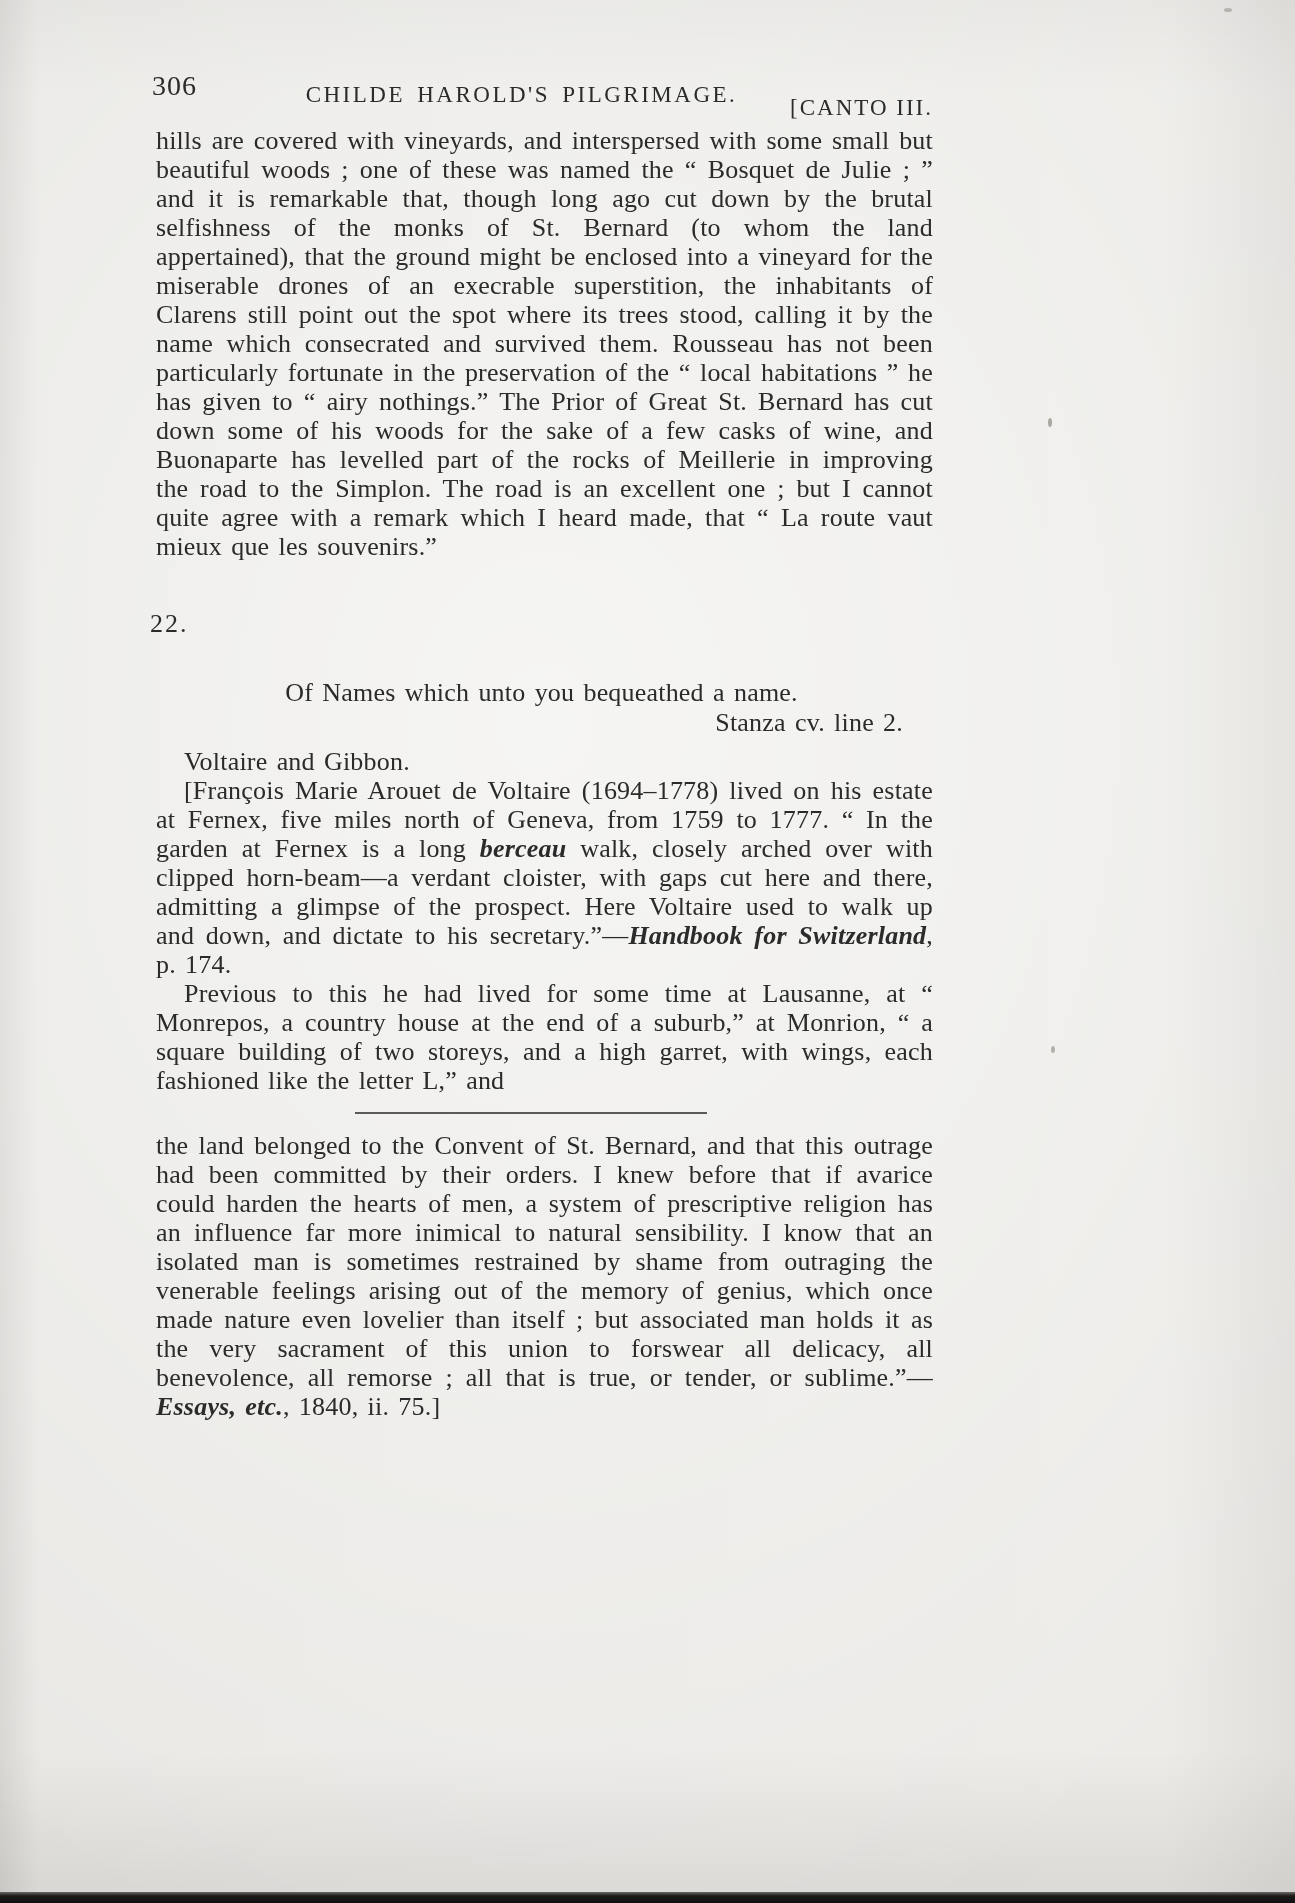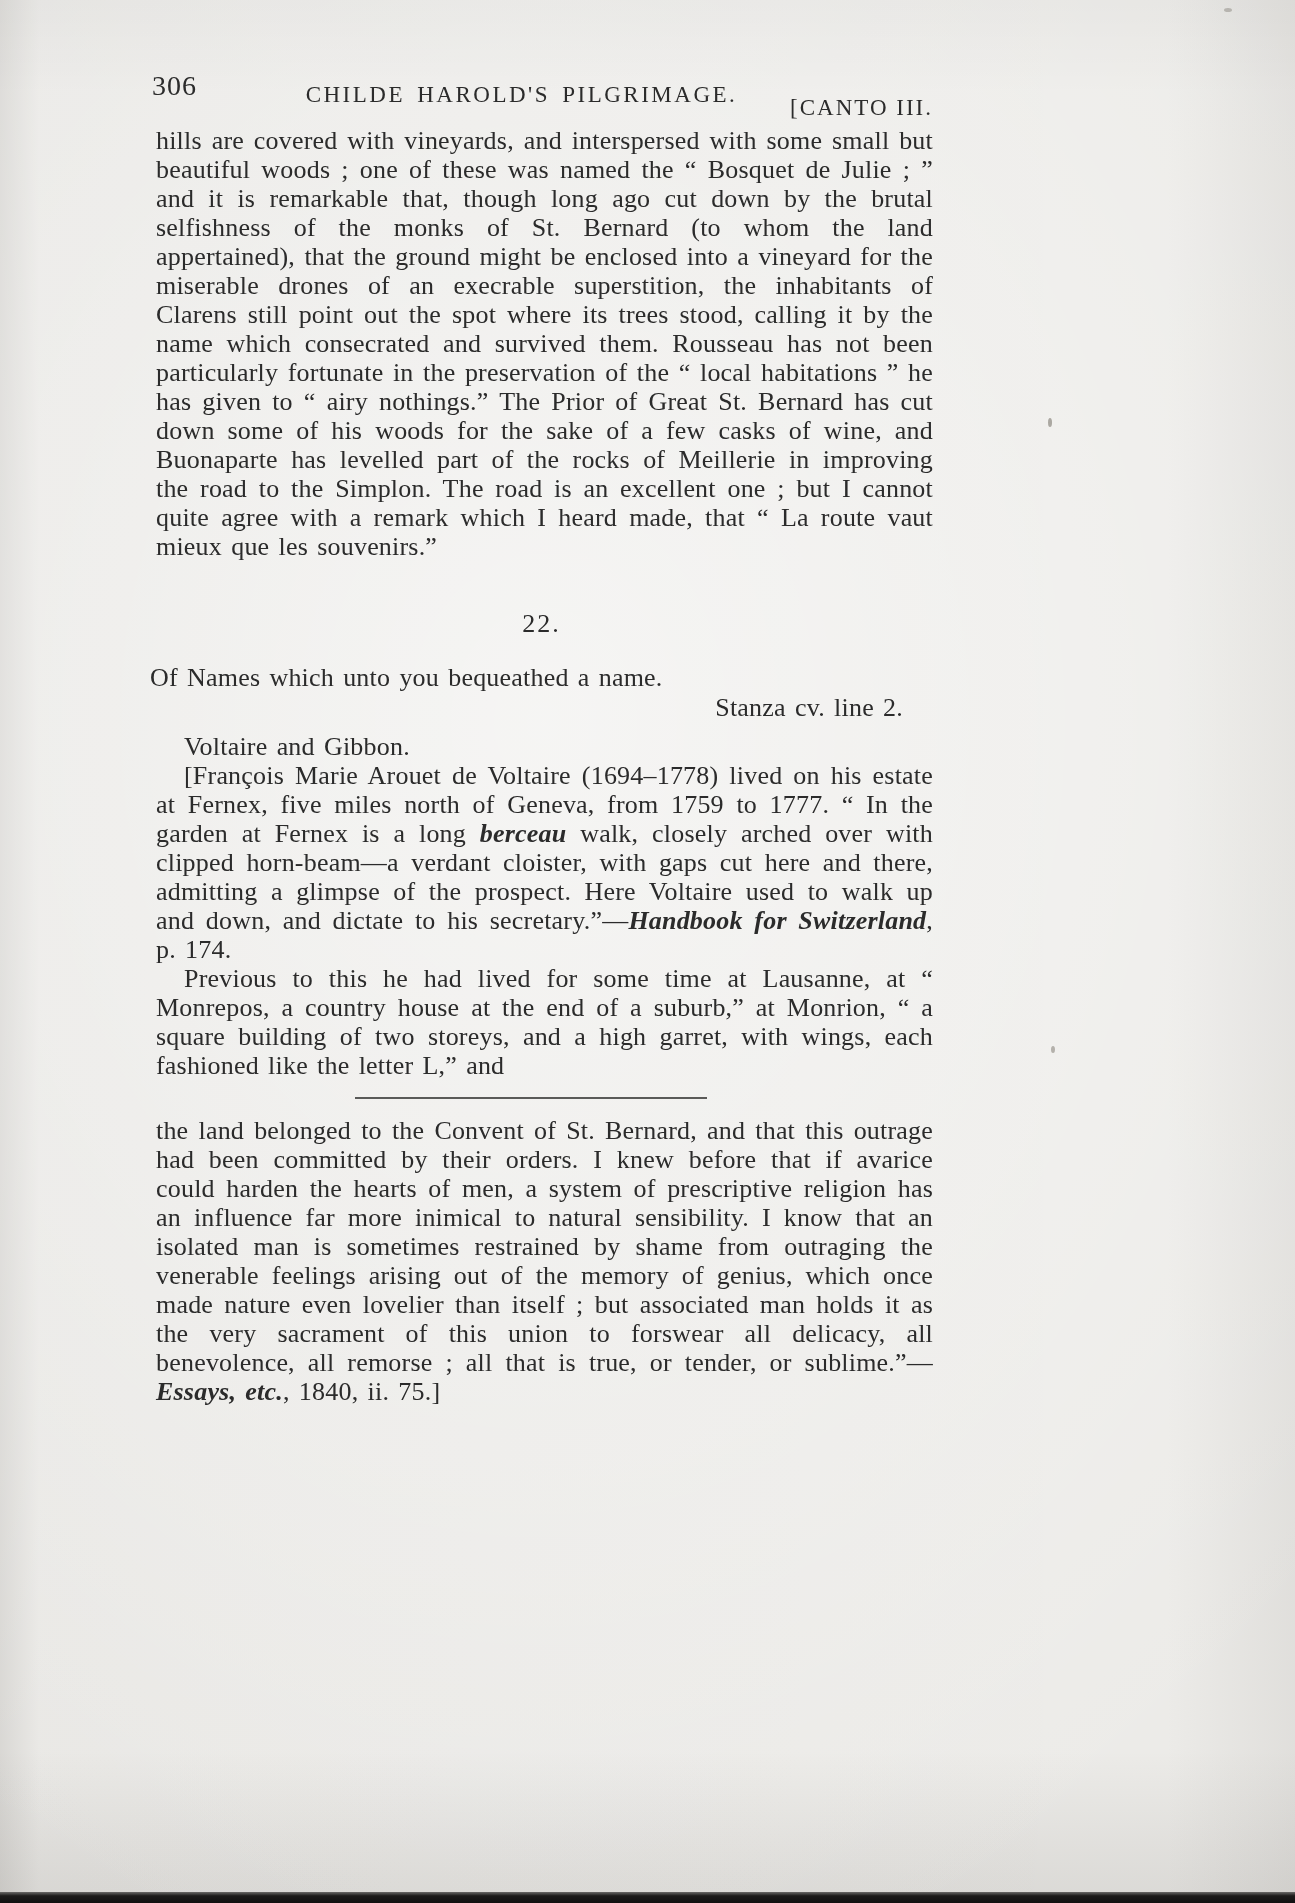--- a/index.html
+++ b/index.html
@@ -48,25 +48,26 @@
     text-align: justify;
     word-spacing: 2.5px;
     letter-spacing: 0.2px;
   }
   .text-column p { text-align: justify; margin-left: 6px; }
   .indent { text-indent: 28px; }
   em { font-style: italic; font-weight: bold; }
 
   .section-number {
     margin-top: 48px;
-    text-align: center;
+    text-align: left;
     letter-spacing: 2px;
   }
   .quote-line {
-    margin-top: 25px;
+    margin-top: 40px;
+    text-align: center;
   }
   .attribution {
     margin-top: 1px;
     text-align: right;
     padding-right: 30px;
   }
   .intro-line {
     margin-top: 10px;
     text-indent: 28px;
     text-align: left;

